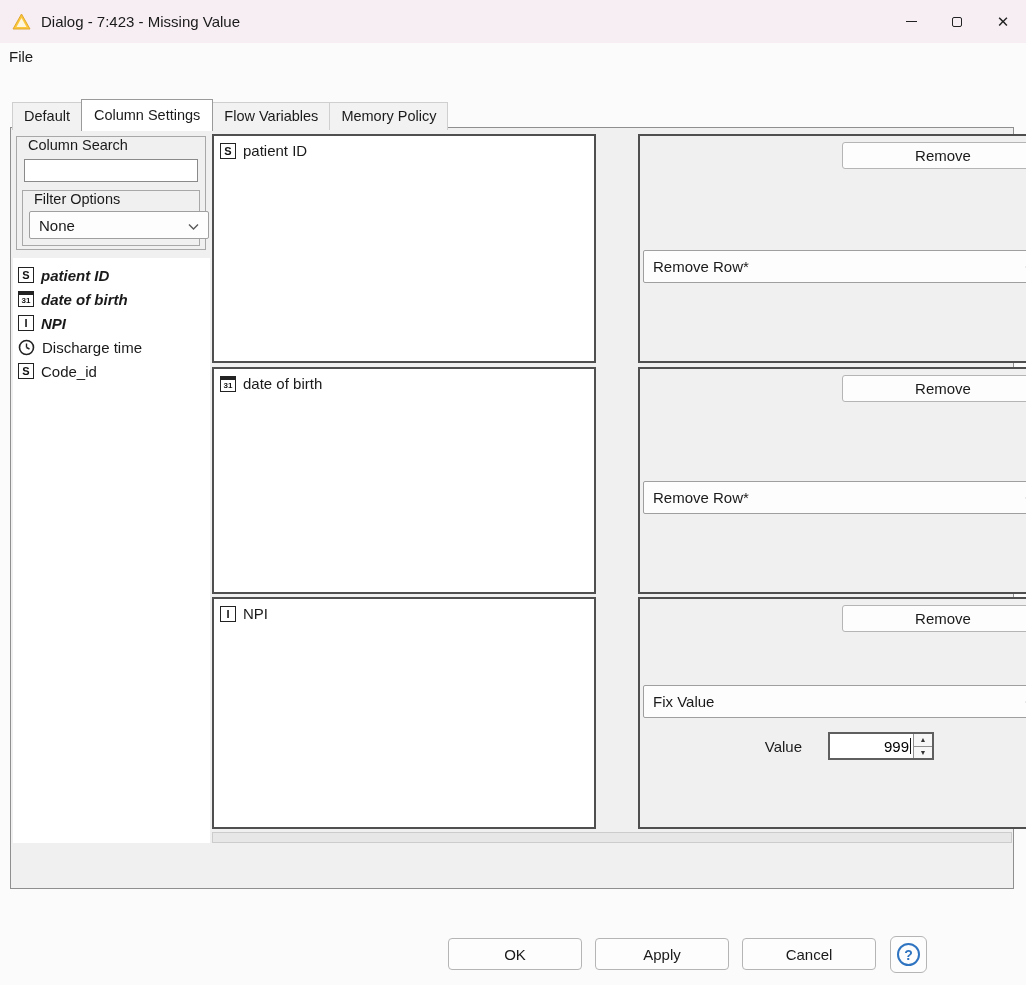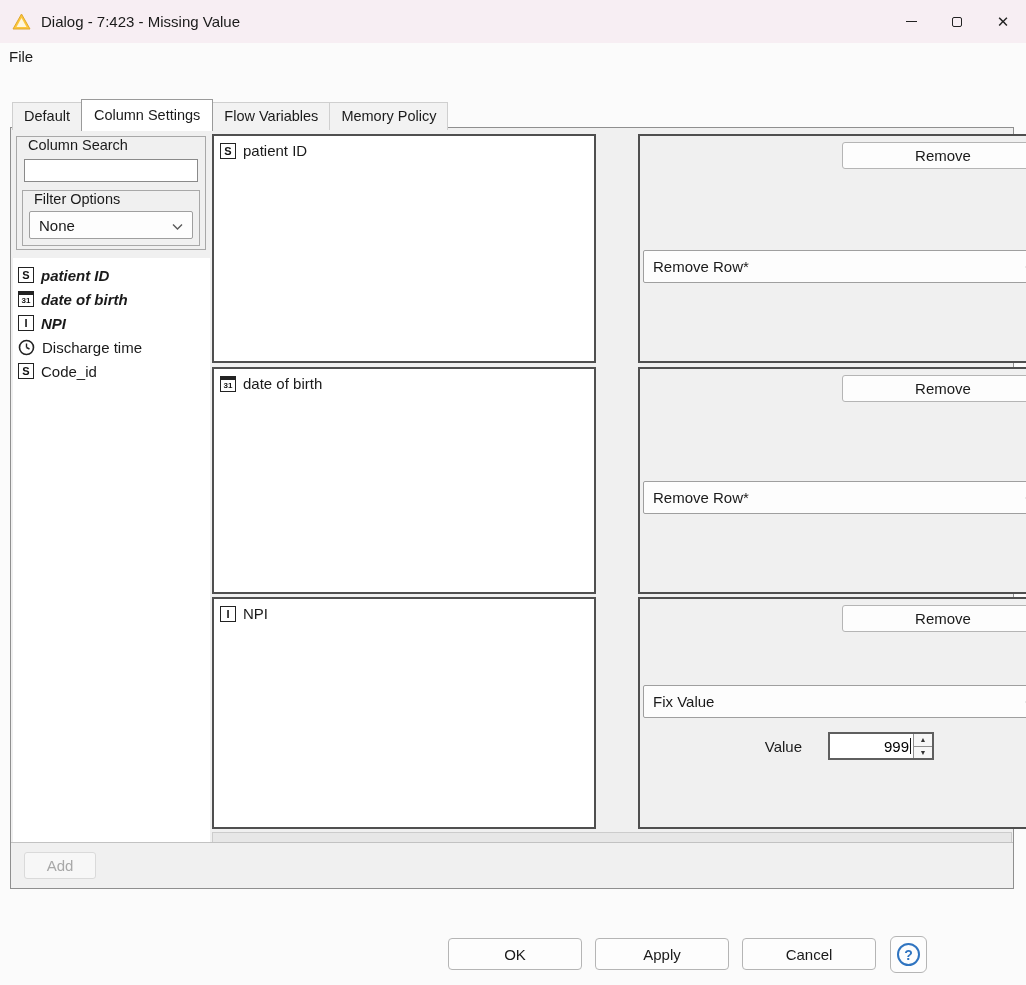--- a/index.html
+++ b/index.html
@@ -46,21 +46,21 @@
   .gb-search { left:5px; top:8px; width:190px; height:114px; }
   .search-input {
     position:absolute; left:7px; top:22px; width:174px; height:23px;
     border:1px solid #8a8a8a; background:#fff; font:inherit; font-size:14px; padding:0 5px;
   }
   .gb-filter { left:5px; top:53px; width:178px; height:56px; }
   .dropdown {
     background:#fdfdfd; border:1px solid #9f9f9f; border-radius:2px;
     font-size:15px; display:flex; align-items:center; padding-left:9px; position:relative;
   }
-  .dd-none { position:absolute; left:6px; top:20px; width:164px; height:28px; }
+  .dd-none { position:absolute; left:6px; top:20px; width:180px; height:28px; }
   .chev { position:absolute; right:9px; top:50%; transform:translateY(-50%); }
 
   .col-list {
     position:absolute; left:2px; top:130px; width:197px; height:585px;
     background:#ffffff; padding-top:5px;
   }
   .col-item { height:24px; display:flex; align-items:center; gap:7px; padding-left:5px; font-size:15px; }
   .col-item.emph { font-weight:bold; font-style:italic; }
   .type-icon {
     width:16px; height:16px; border:1.5px solid #222; background:#fff;
@@ -289,23 +289,20 @@
             <span class="spin-up">▲</span>
             <span class="spin-down">▼</span>
           </div>
         </div>
       </div>
     </div>
   </div>
 
   <div class="h-strip"></div>
 
-  <div class="add-row">
-    <div class="add-btn">Add</div>
-  </div>
 
 </div>
 
 <div class="footer-btn btn-ok">OK</div>
 <div class="footer-btn btn-apply">Apply</div>
 <div class="footer-btn btn-cancel">Cancel</div>
 <div class="btn-help">
   <span class="help-glyph">?</span>
 </div>
 

